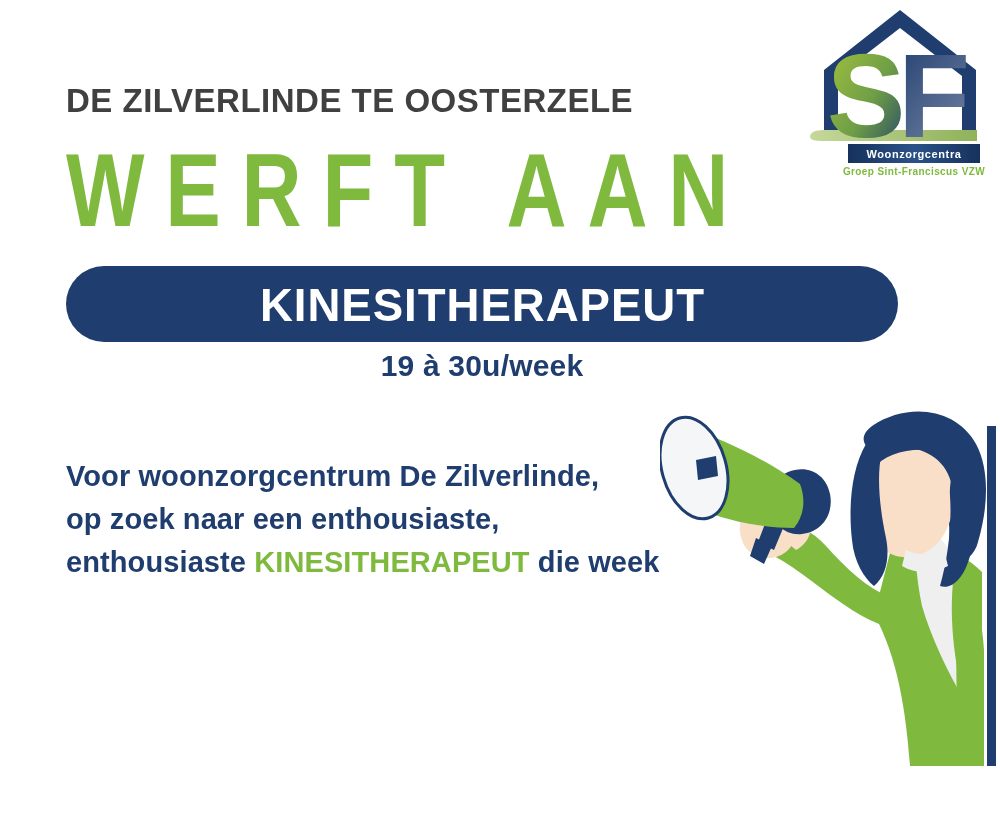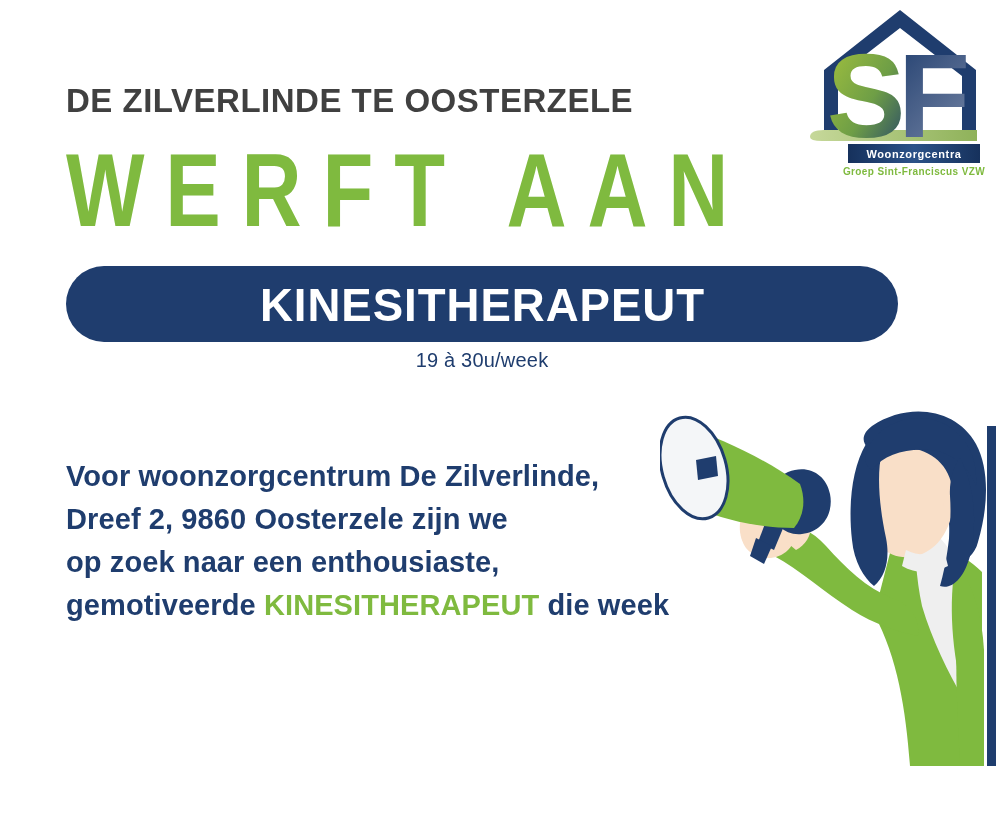--- a/index.html
+++ b/index.html
@@ -74,22 +74,22 @@
     letter-spacing: 1px;
     white-space: nowrap;
     transform: scaleX(0.97);
   }
   .hours {
     position: absolute;
     left: 66px;
     top: 349px;
     width: 832px;
     text-align: center;
-    font-size: 20px;
-    font-weight: normal;
+    font-size: 30px;
+    font-weight: bold;
     color: #1F3D6E;
     letter-spacing: 0.2px;
   }
 
   
   .body-copy {
     position: absolute;
     left: 66px;
     top: 455px;
     width: 700px;
@@ -162,23 +162,22 @@
   <div class="werft">WERFT AAN</div>
 
   <div class="pill">
     <span class="pill-label">KINESITHERAPEUT</span>
   </div>
 
   <div class="hours">19 à 30u/week</div>
 
   <div class="body-copy">
     <div>Voor woonzorgcentrum De Zilverlinde,</div>
-    <div>Dreef 2, 9860 Oosterzele zijn we</div>
     <div>op zoek naar een enthousiaste,</div>
-    <div><span>gemotiveerde </span><span class="hl">KINESITHERAPEUT</span><span> die week</span></div>
+    <div><span>enthousiaste </span><span class="hl">KINESITHERAPEUT</span><span> die week</span></div>
   </div>
 
   <div class="illustration">
     <svg viewBox="0 0 340 438" xmlns="http://www.w3.org/2000/svg" aria-hidden="true">
 
       <rect x="327" y="26" width="9" height="340" fill="#1F3D6E"></rect>
 
       <g>
 
         <path d="M236 132

